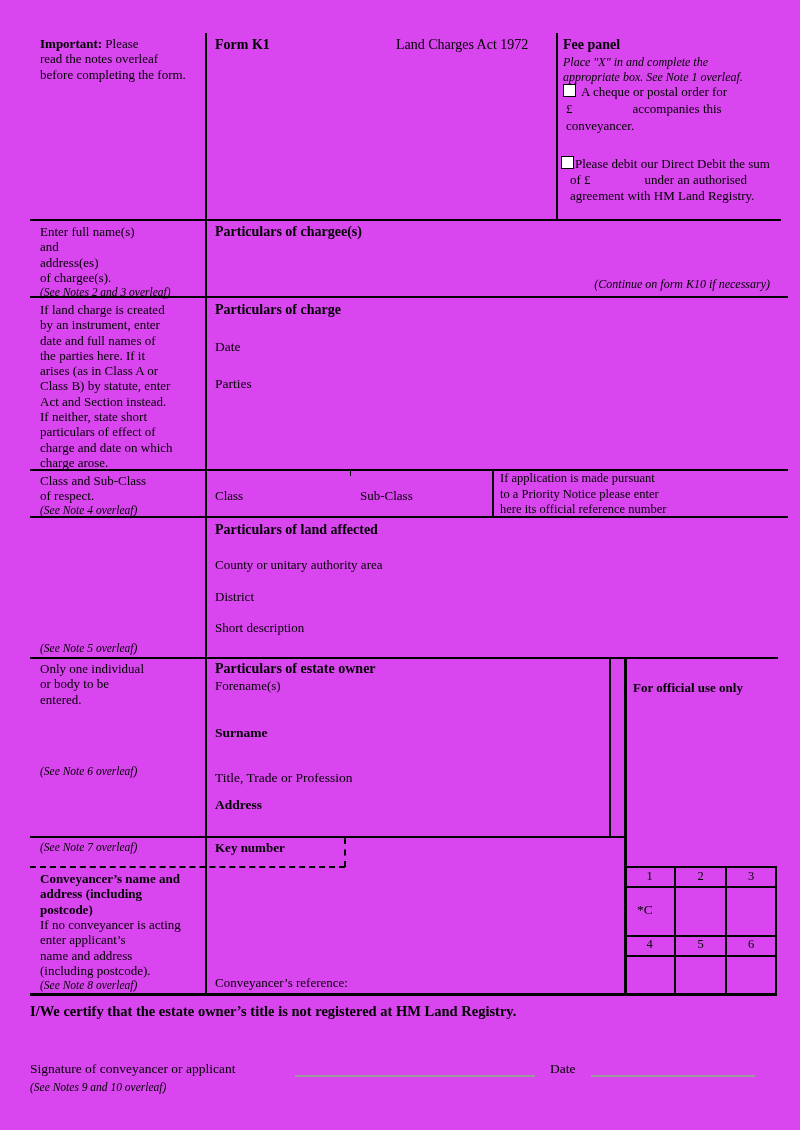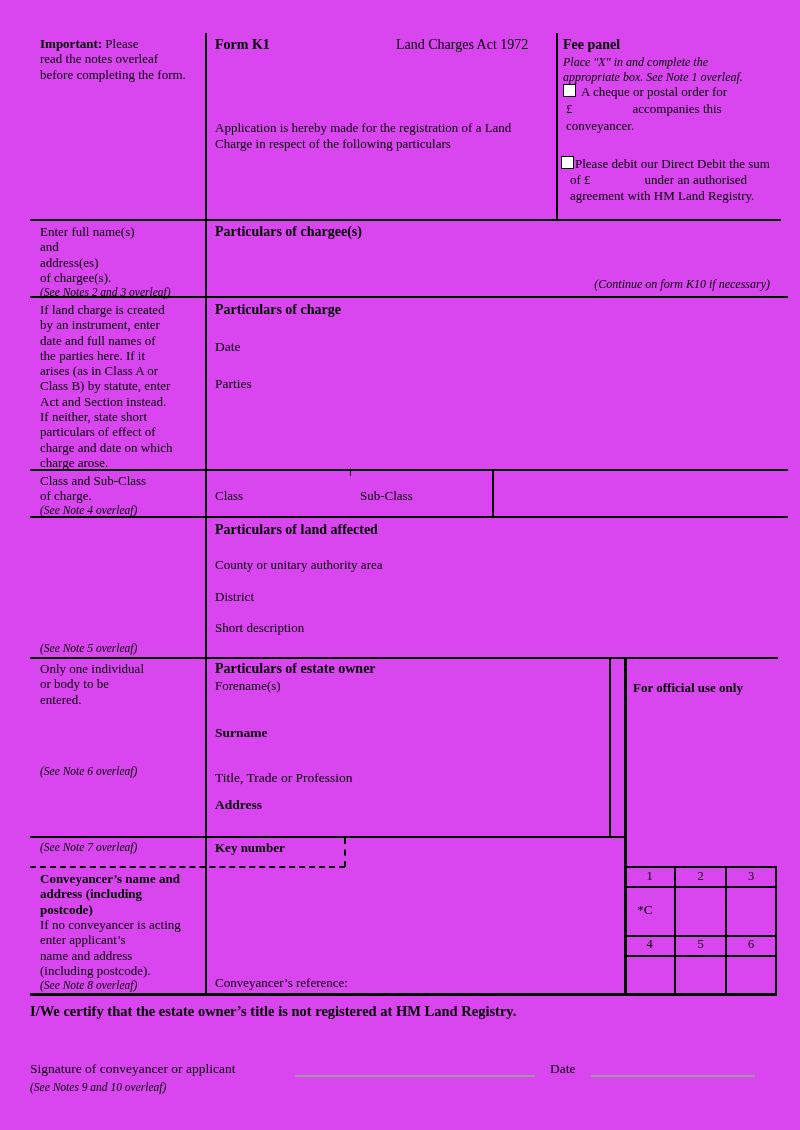--- a/index.html
+++ b/index.html
@@ -50,22 +50,20 @@
   <div class="v" style="left:674px;top:866px;height:128px;"></div>
   <div class="v" style="left:725px;top:866px;height:128px;"></div>
   <div class="v" style="left:775px;top:866px;height:128px;"></div>
 
   <div class="abs pre" style="left:40px;top:36px;width:160px;"><span class="b">Important:</span><span class="pre"> Please
 read the notes overleaf
 before completing the form.</span></div>
 
   <div class="abs hd" style="left:215px;top:37px;">Form K1</div>
   <div class="abs" style="left:396px;top:37px;font-size:14px;">Land Charges Act 1972</div>
-  <div class="abs pre" style="left:215px;top:120px;line-height:16px;">Application is hereby made for the registration of a Land
-Charge in respect of the following particulars</div>
 
   <div class="abs b" style="left:563px;top:37px;font-size:14px;">Fee panel</div>
   <div class="abs pre i" style="left:563px;top:55px;font-size:12px;line-height:14.5px;">Place "X" in and complete the
 appropriate box. See Note 1 overleaf.</div>
 
   <div class="abs" style="left:563px;top:84px;display:flex;gap:5px;align-items:flex-start;">
     <span class="cb"></span>
     <span>A cheque or postal order for</span>
   </div>
   <div class="abs" style="left:566px;top:101px;"><span>£</span><span style="margin-left:60px;">accompanies this</span></div>
@@ -100,26 +98,29 @@
 particulars of effect of
 charge and date on which
 charge arose.</div>
   <div class="abs hd" style="left:215px;top:302px;">Particulars of charge</div>
   <div class="abs" style="left:215px;top:339px;font-size:13.5px;">Date</div>
   <div class="fill" style="left:260px;top:338px;width:300px;height:16px;"></div>
   <div class="abs" style="left:215px;top:376px;font-size:13.5px;">Parties</div>
   <div class="fill" style="left:270px;top:375px;width:400px;height:16px;"></div>
 
   <div class="abs pre" style="left:40px;top:473px;">Class and Sub-Class
-of charge.</div>
+of respect.</div>
   <div class="abs note" style="left:40px;top:503px;">(See Note 4 overleaf)</div>
   <div class="abs" style="left:215px;top:488px;">Class</div>
   <div class="fill" style="left:255px;top:487px;width:90px;height:16px;"></div>
   <div class="abs" style="left:360px;top:488px;">Sub-Class</div>
   <div class="fill" style="left:422px;top:487px;width:65px;height:16px;"></div>
+  <div class="abs pre" style="left:500px;top:471px;font-size:12.5px;line-height:15.5px;">If application is made pursuant
+to a Priority Notice please enter
+here its official reference number</div>
   <div class="fill" style="left:700px;top:500px;width:80px;height:15px;"></div>
 
   <div class="abs hd" style="left:215px;top:522px;">Particulars of land affected</div>
   <div class="abs" style="left:215px;top:557px;">County or unitary authority area</div>
   <div class="fill" style="left:400px;top:556px;width:370px;height:16px;"></div>
   <div class="abs" style="left:215px;top:589px;">District</div>
   <div class="fill" style="left:270px;top:588px;width:500px;height:16px;"></div>
   <div class="abs" style="left:215px;top:620px;">Short description</div>
   <div class="fill" style="left:320px;top:619px;width:450px;height:16px;"></div>
   <div class="abs note" style="left:40px;top:641px;">(See Note 5 overleaf)</div>

